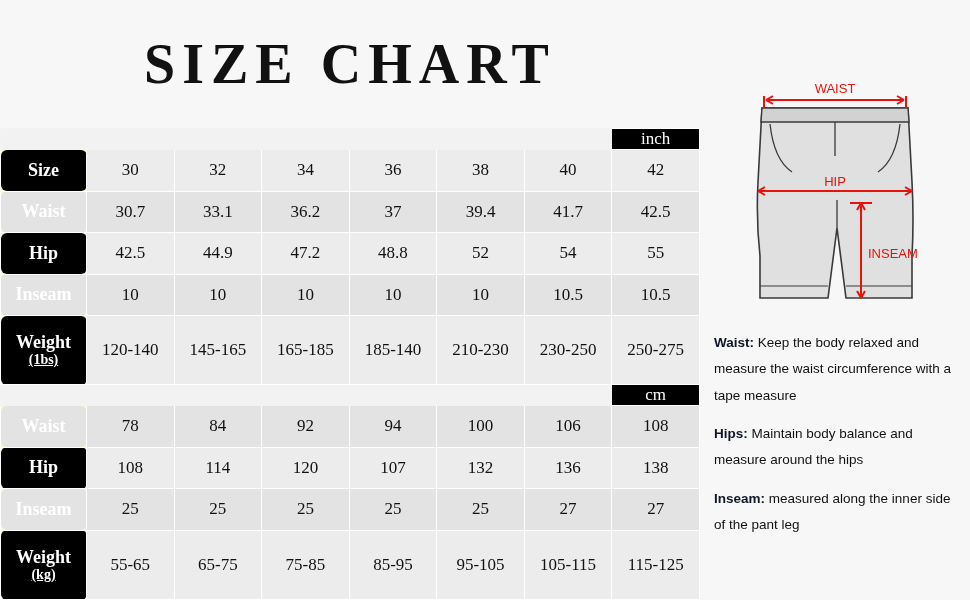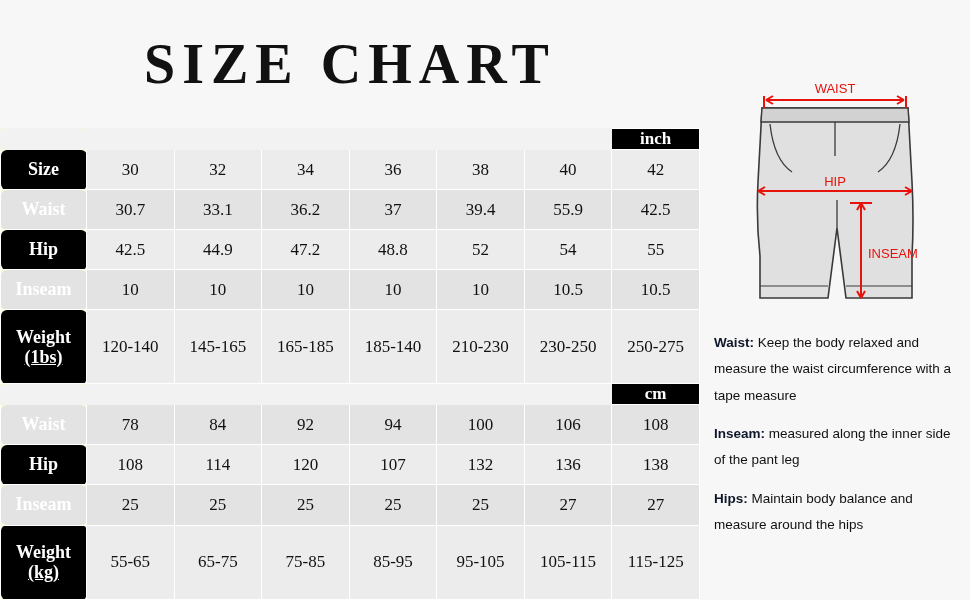--- a/index.html
+++ b/index.html
@@ -75,28 +75,28 @@
     background: #000000;
     color: #ffffff;
     font-weight: bold;
     font-size: 18px;
     width: 85px;
     border-color: #ffffff;
     border-radius: 6px;
   }
   table.size-table td.rowhead .sub {
     display: block;
-    font-size: 18px;
+    font-size: 14px;
     line-height: 1.05;
     text-decoration: underline;
   }
   td.unit-cell {
     background: #000000 !important;
     color: #ffffff !important;
-    font-weight: bold;
+    font-weight: normal;
     font-size: 16px;
     height: 18px;
     padding: 0;
   }
   td.blank-cell {
     background: #f2f2f2 !important;
     border-color: #f2f2f2 !important;
     height: 18px;
     padding: 0;
   }
@@ -170,21 +170,21 @@
           <td>42</td>
         </tr>
 
         <tr class="alt">
           <td class="rowhead"><span>Waist</span></td>
           <td>30.7</td>
           <td>33.1</td>
           <td>36.2</td>
           <td>37</td>
           <td>39.4</td>
-          <td>55.9</td>
+          <td>41.7</td>
           <td>42.5</td>
         </tr>
 
         <tr>
           <td class="rowhead"><span>Hip</span></td>
           <td>42.5</td>
           <td>44.9</td>
           <td>47.2</td>
           <td>48.8</td>
           <td>52</td>
@@ -319,21 +319,21 @@
         </g>
         <text x="168" y="198" fill="#e8120c" font-size="13" font-family="'Liberation Sans', sans-serif" text-anchor="start">INSEAM</text>
       </svg>
     </div>
 
     <div id="notes">
       <div class="note">
         <b>Waist:</b><span> Keep the body relaxed and measure the waist circumference with a tape measure</span>
       </div>
       <div class="note">
-        <b>Inseam:</b><span> measured along the inner side of the pant leg</span>
+        <b>Hips:</b><span> Maintain body balance and measure around the hips</span>
       </div>
       <div class="note">
-        <b>Hips:</b><span> Maintain body balance and measure around the hips</span>
+        <b>Inseam:</b><span> measured along the inner side of the pant leg</span>
       </div>
     </div>
   </div>
 
 </div>
 
 </body></html>

